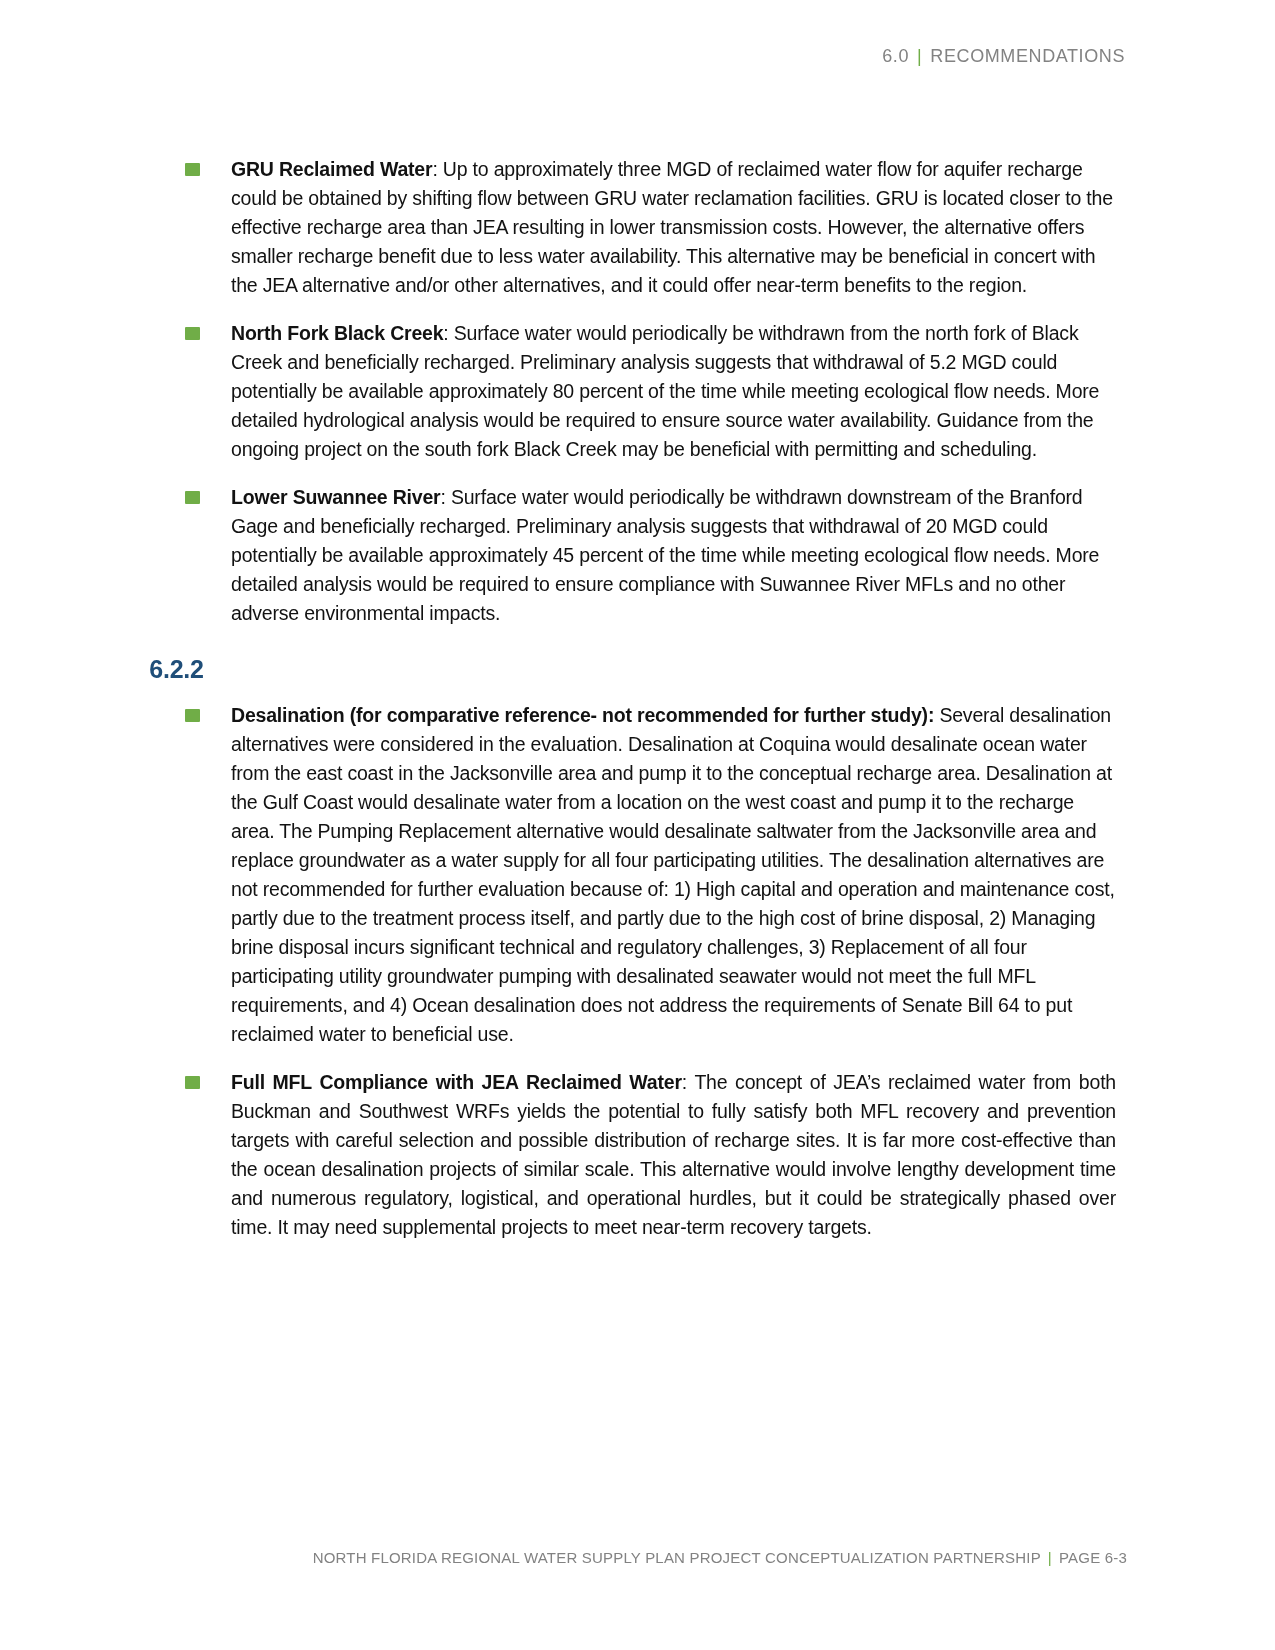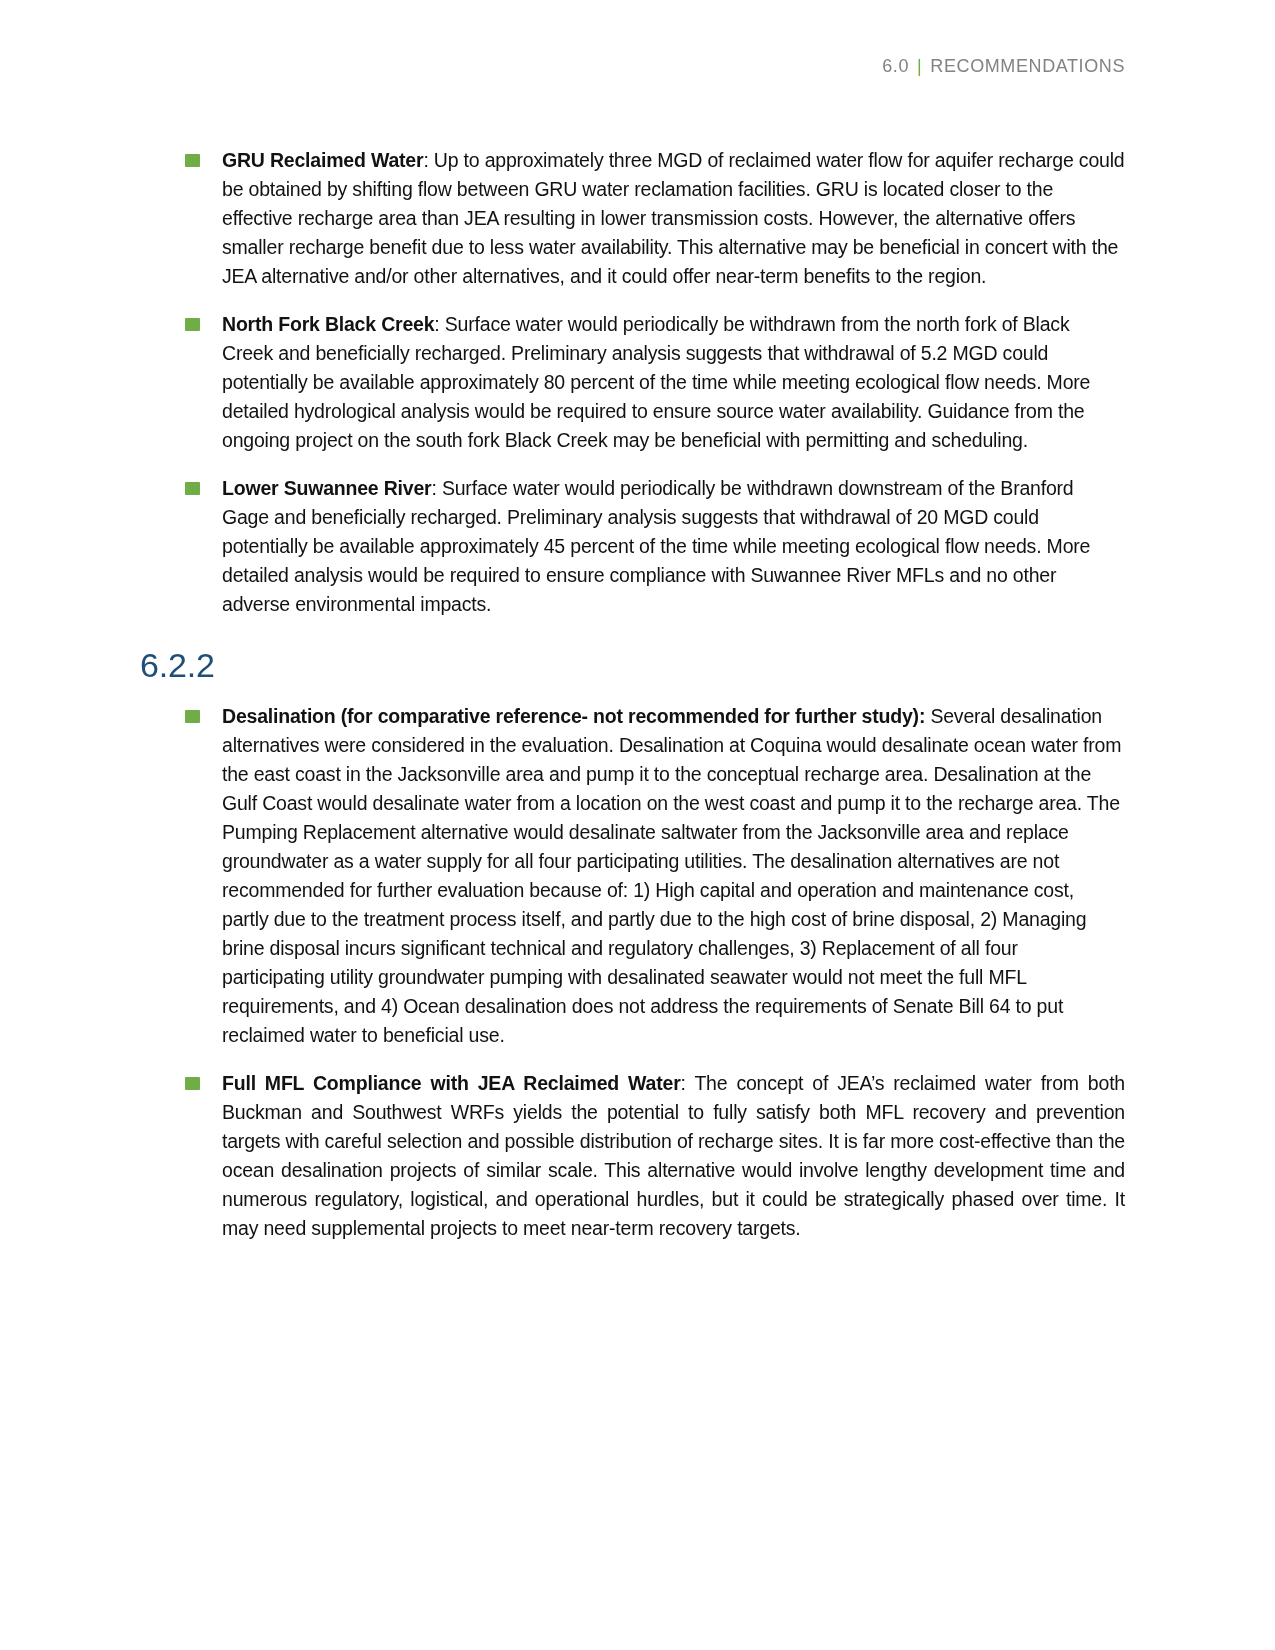--- a/index.html
+++ b/index.html
@@ -10,21 +10,21 @@
   }
   html,body{margin:0;padding:0;background:#ffffff;}
   .page{
     position:relative;
     width:1275px;height:1650px;
     background:#ffffff;
     font-family:"Liberation Sans", sans-serif;
     overflow:hidden;
   }
   .page-header{
-    position:absolute;top:56px;left:140px;right:150px;
+    position:absolute;top:46px;left:140px;right:150px;
     text-align:right;
     font-size:18px;letter-spacing:0.6px;
     color:var(--meta-gray);
   }
   .pipe{color:var(--green);padding:0 8px;font-weight:400;}
   .doc-main{
     position:absolute;top:146px;left:140px;width:985px;
   }
   .bullets{list-style:none;margin:0;padding:0;}
   .bullet-item{
@@ -34,30 +34,31 @@
     font-size:19.5px;line-height:29px;
     letter-spacing:-0.2px;
     color:var(--body-text);
   }
   .bullet-square{
     position:absolute;left:45px;top:8px;
     width:15px;height:13px;
     background:var(--green);
     border-radius:1px;
   }
-  .bullet-text{margin:0;}
+  .bullet-text{margin:9px;}
   .bullet-text strong{font-weight:700;}
   .justify{text-align:justify;}
   .justify-last{text-align-last:justify;}
   .section-heading{
     display:flex;
     margin:27px 0 17px 0;
-    font-size:34px;font-weight:400;
+    font-size:25px;font-weight:700;
     letter-spacing:-0.2px;
     color:var(--heading-blue);
+    text-align:center;
   }
   .section-heading .h-num{width:73px;flex:0 0 auto;}
   .page-footer{
     position:absolute;top:1549px;left:120px;right:148px;
     text-align:right;
     font-size:15px;letter-spacing:0.2px;
     color:var(--meta-gray);
     white-space:nowrap;
   }
   .page-footer .pipe{padding:0 7px;}
@@ -100,14 +101,17 @@
   </li>
 
   <li class="bullet-item">
     <span class="bullet-square"></span>
     <p class="bullet-text justify"><strong class="lead">Full MFL Compliance with JEA Reclaimed Water</strong><span class="rest">: The concept of JEA’s reclaimed water from both Buckman and Southwest WRFs yields the potential to fully satisfy both MFL recovery and prevention targets with careful selection and possible distribution of recharge sites. It is far more cost-effective than the ocean desalination projects of similar scale. This alternative would involve lengthy development time and numerous regulatory, logistical, and operational hurdles, but it could be strategically phased over time. It may need supplemental projects to meet near-term recovery targets.</span></p>
   </li>
 
 </ul>
   </main>
 
+  <footer class="page-footer">
+    <span>NORTH FLORIDA REGIONAL WATER SUPPLY PLAN PROJECT CONCEPTUALIZATION PARTNERSHIP</span><span class="pipe">|</span><span>PAGE 6-3</span>
+  </footer>
 
 </div>
 
 </body></html>

